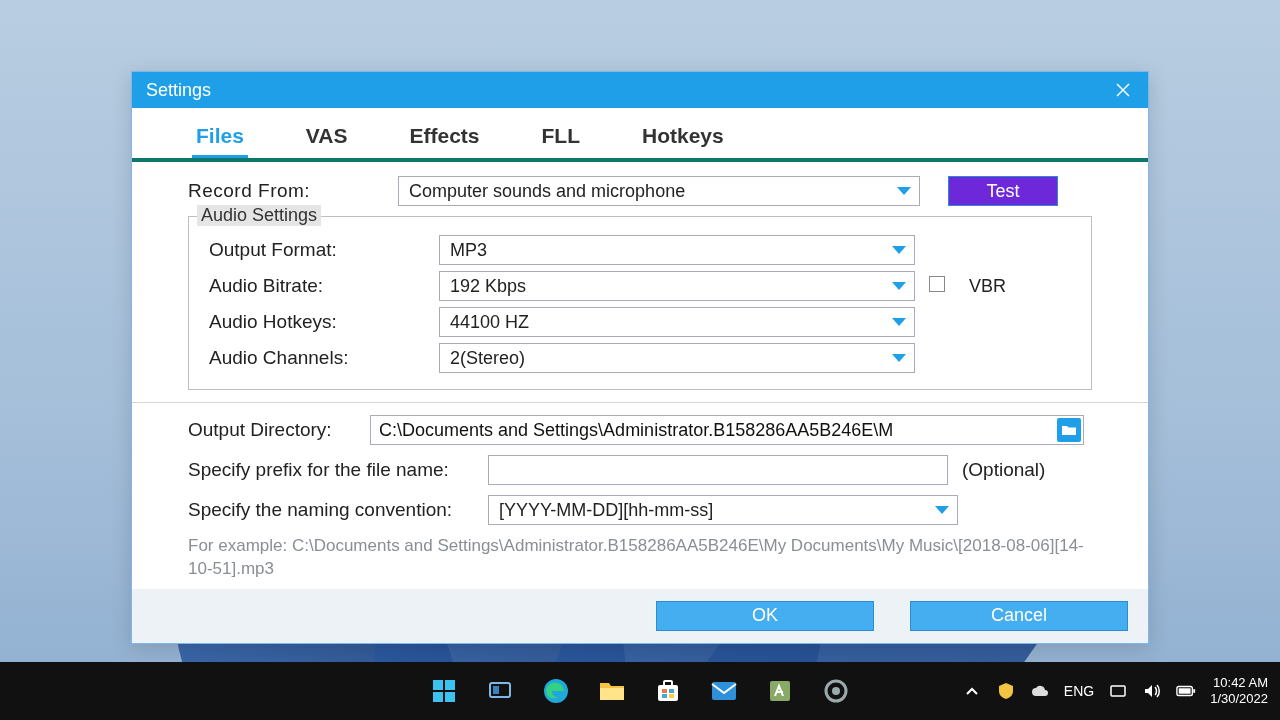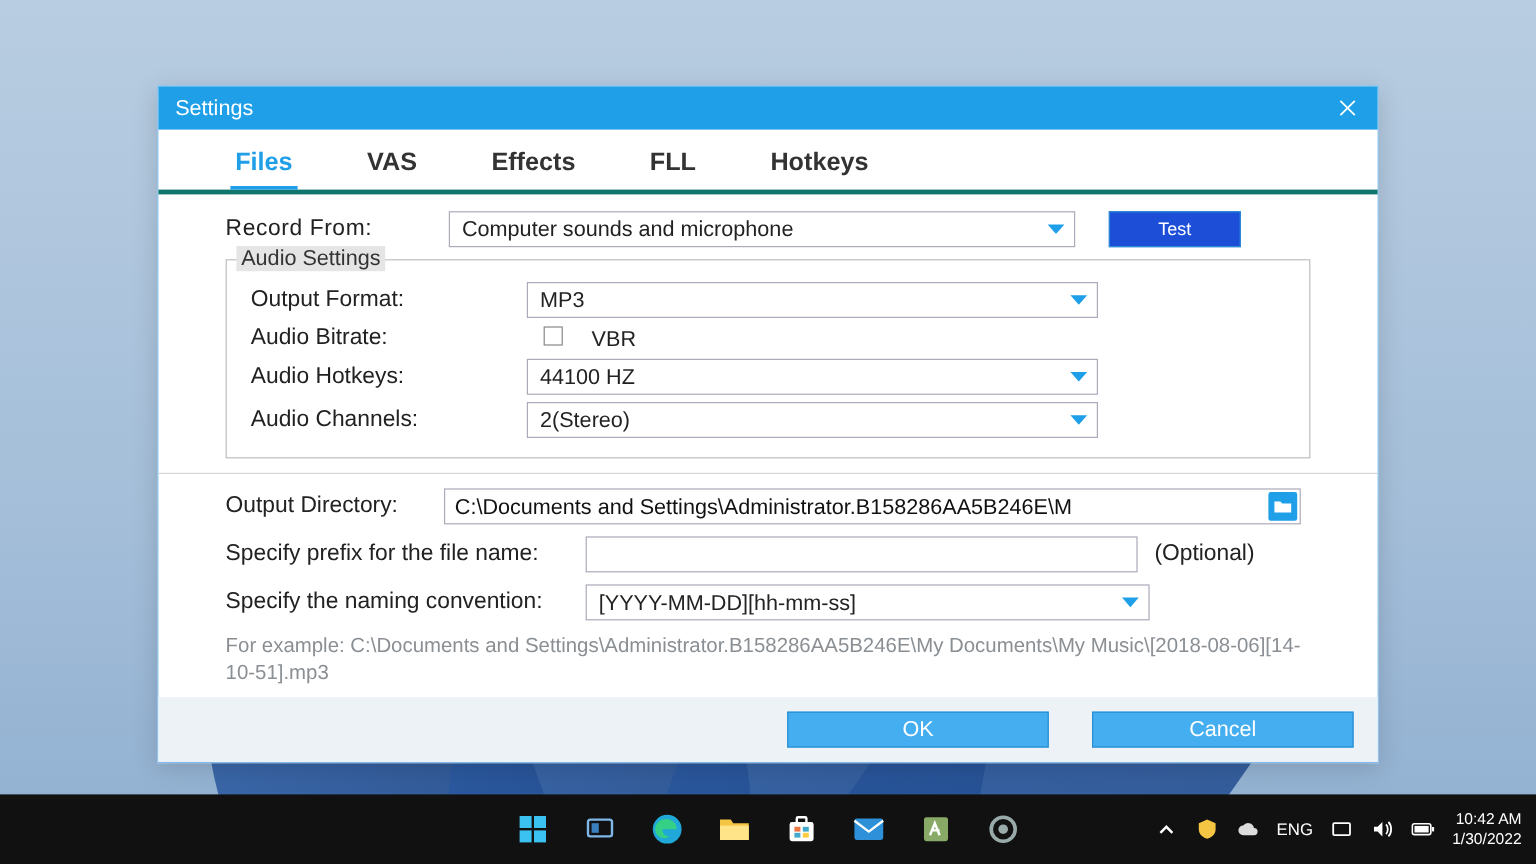--- a/index.html
+++ b/index.html
@@ -23,22 +23,22 @@
 .tab.active { color: #1e9fe8; border-bottom: 3px solid #1e9fe8; padding-bottom: 7px; }
 
 .content { padding: 14px 56px 8px 56px; }
 .row { display: flex; align-items: center; margin-bottom: 10px; }
 .label { font-size: 19px; color: #222; }
 
 .select { position: relative; border: 1px solid #aab; background: #fff; height: 30px; display: flex; align-items: center; padding: 0 32px 0 10px; font-size: 18px; color: #222; cursor: pointer; }
 .select .chev { position: absolute; right: 8px; top: 50%; transform: translateY(-50%); width: 0; height: 0; border-left: 7px solid transparent; border-right: 7px solid transparent; border-top: 8px solid #1e9fe8; }
 
 .row-record .label { width: 186px; letter-spacing: .5px; }
-.row-record .select { width: 522px; }
-.test-btn { margin-left: 28px; width: 110px; height: 30px; background: #1d4ed8; color: #fff; font-size: 15px; border: 1px solid #2a8cd4; display: flex; align-items: center; justify-content: center; cursor: pointer; }
+.row-record .select { width: 522px; margin-left: 24px; }
+.test-btn { margin-left: 28px; width: 110px; height: 30px; background: #6d28d9; color: #fff; font-size: 18px; border: 1px solid #2a8cd4; display: flex; align-items: center; justify-content: center; cursor: pointer; }
 
 .fieldset { border: 1px solid #bfbfbf; margin: 6px 0 12px 0; padding: 14px 20px 10px 20px; position: relative; }
 .legend { position: absolute; top: -12px; left: 8px; background: #e5e5e5; padding: 0 4px; font-size: 18px; color: #333; }
 .fs-row { display: flex; align-items: center; margin: 4px 0 6px 0; }
 .fs-row .label { width: 230px; }
 .fs-row .select { width: 476px; }
 .vbr-group { display: flex; align-items: flex-start; margin-left: 14px; gap: 24px; }
 .checkbox { width: 16px; height: 16px; border: 1px solid #888; background: #fff; cursor: pointer; }
 .vbr-label { font-size: 18px; color: #222; }
 
@@ -118,20 +118,24 @@
       <div class="fs-row">
         <span class="label">Output Format:</span>
         <div class="select">
           <span>MP3</span>
           <span class="chev"></span>
         </div>
       </div>
 
       <div class="fs-row">
         <span class="label">Audio Bitrate:</span>
+        <div class="select">
+          <span>192 Kbps</span>
+          <span class="chev"></span>
+        </div>
         <div class="vbr-group">
           <div class="checkbox"></div>
           <span class="vbr-label">VBR</span>
         </div>
       </div>
 
       <div class="fs-row">
         <span class="label">Audio Hotkeys:</span>
         <div class="select">
           <span>44100 HZ</span>

